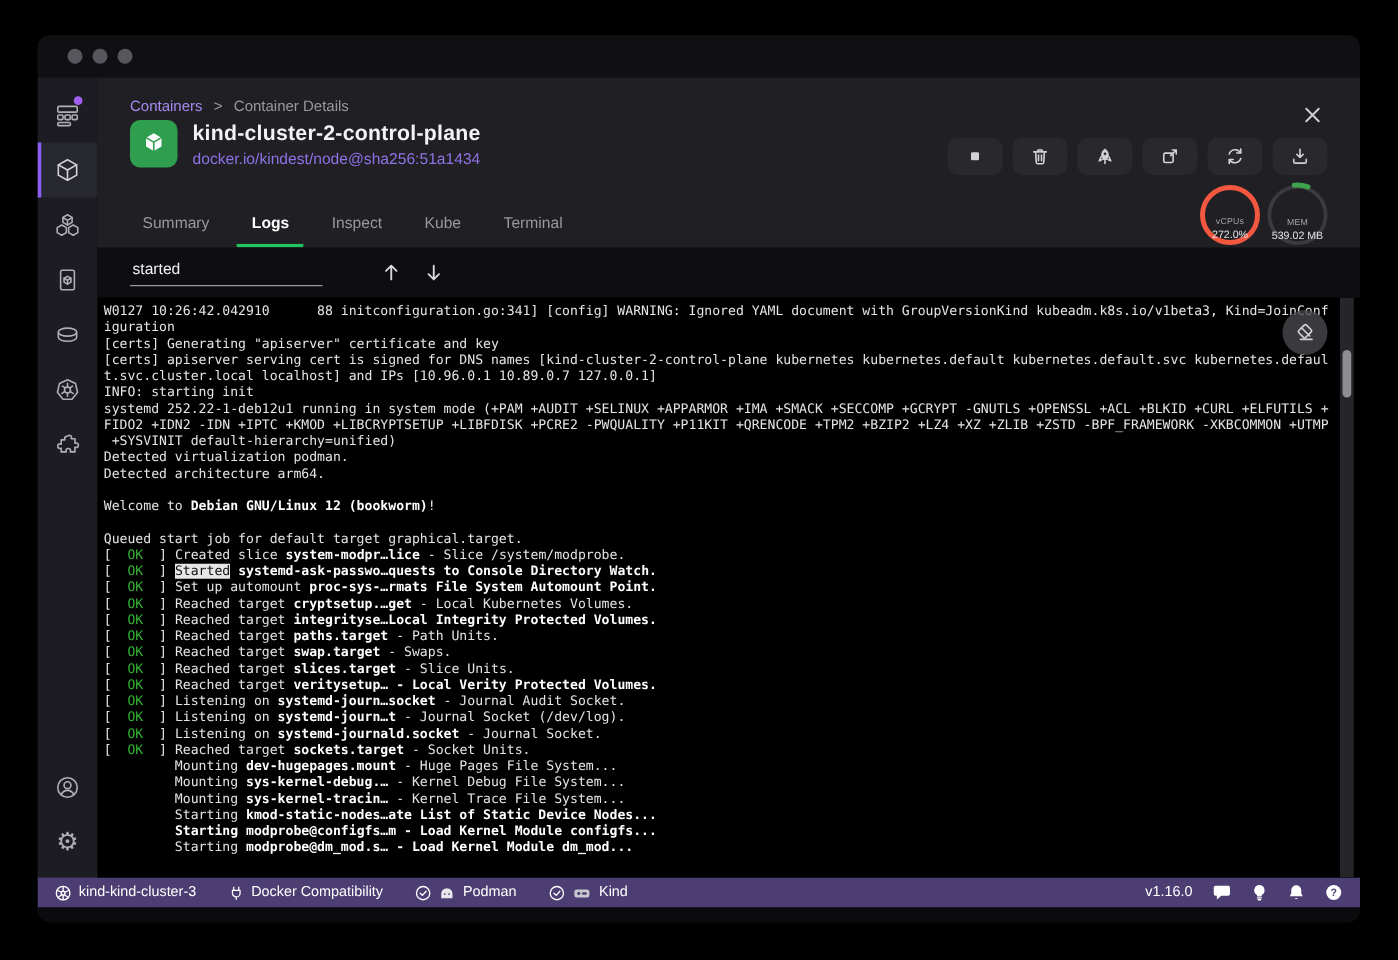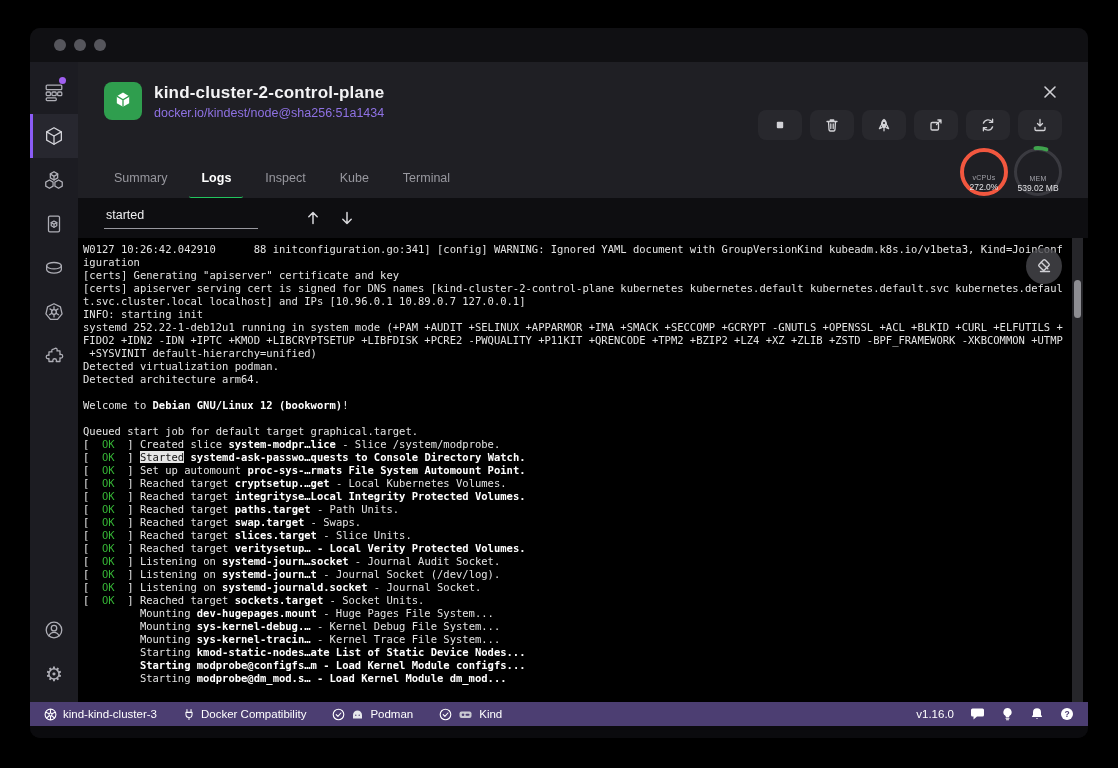--- a/index.html
+++ b/index.html
@@ -38,21 +38,21 @@
   .gauge{width:48px;height:48px;border-radius:50%;box-sizing:border-box;display:flex;flex-direction:column;
     align-items:center;justify-content:flex-end;position:relative;background:#1f1f24;}
   .gauge .g-label{font-size:7px;color:#a3a3aa;letter-spacing:.2px;}
   .gauge .g-value{font-size:8.5px;color:#e0e0e3;margin-top:1px;}
   .gauge-cpu{border:4px solid #f2573f;}
   .gauge-mem{border:3px solid #3a3a40;}
   .mem-arc{position:absolute;top:-7px;left:-7px;}
   
   .tabs{position:absolute;left:24px;bottom:0;display:flex;gap:10px;}
   .tab{padding:9px 12px 10px;font-size:12.5px;color:#98989f;border-bottom:3px solid transparent;cursor:pointer;}
-  .tab.active{color:#fff;font-weight:700;border-bottom:1px solid #22c55e;border-radius:0 0 2px 2px;}
+  .tab.active{color:#fff;font-weight:700;border-bottom:3px solid #22c55e;border-radius:0 0 2px 2px;}
   
   .search-row{height:40px;flex:0 0 auto;background:#0e0e11;display:flex;align-items:center;padding-left:26px;}
   .search-input{width:150px;background:transparent;border:none;border-bottom:1px solid #98989f;
     color:#f0f0f2;font-size:12.5px;padding:0 2px 6px;outline:none;font-family:"Liberation Sans",sans-serif;}
   .find-arrows{display:flex;gap:16px;margin-left:46px;}
   .find-btn{background:none;border:none;padding:2px;cursor:pointer;display:flex;}
   .find-btn svg{stroke:#d8d8dc;fill:none;stroke-width:1.5;stroke-linecap:round;stroke-linejoin:round;}
   
   .log-area{flex:1;background:#000;position:relative;overflow:hidden;padding:5px 20px 0 5px;min-height:0;}
   .log-line{font-family:"DejaVu Sans Mono","Liberation Mono",monospace;font-size:10.5px;line-height:13px;
@@ -148,20 +148,25 @@
             <path d="M6.5 18.4c1-2.5 3-3.9 5.5-3.9s4.5 1.4 5.5 3.9"></path>
           </svg>
         </div>
         <div class="sb-item" style="margin-bottom:6px;">
           <span class="gear-glyph">⚙</span>
         </div>
       </nav>
 
       <div class="main">
         <div class="main-header">
+          <div class="breadcrumb">
+            <span class="bc-link">Containers</span>
+            <span>&gt;</span>
+            <span>Container Details</span>
+          </div>
           <button class="close-btn">
             <svg width="14" height="14" viewBox="0 0 14 14">
               <path d="M2 2 L12 12 M12 2 L2 12" stroke="#cfcfd4" stroke-width="1.6" stroke-linecap="round"></path>
             </svg>
           </button>
 
           <div class="title-row">
             <div class="cont-icon">
               <svg width="26" height="26" viewBox="0 0 40 40">
                 <path d="M20 7l9.5 5.5v11L20 29l-9.5-5.5v-11z" fill="#fff"></path>

